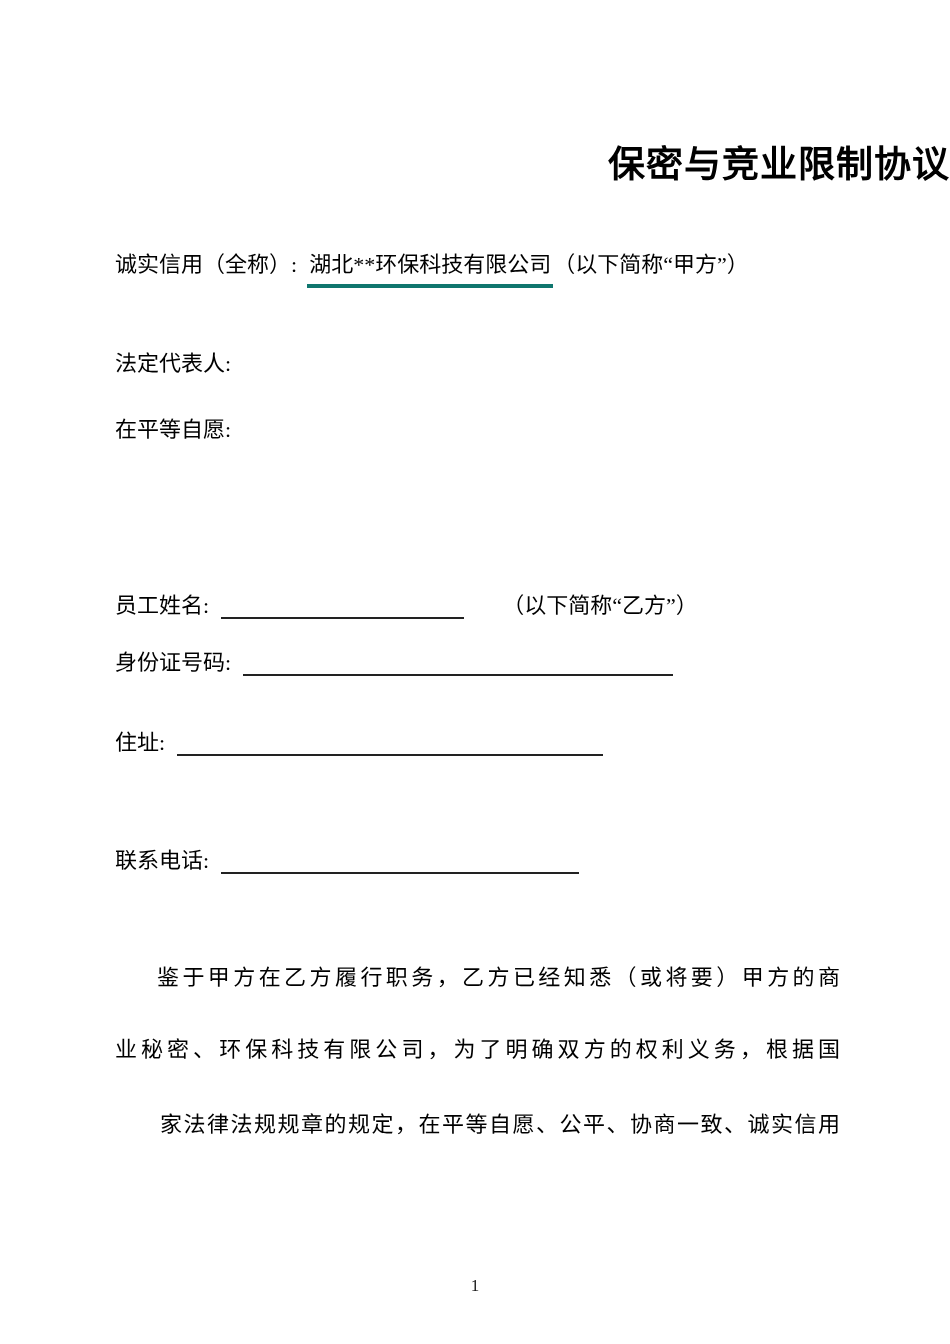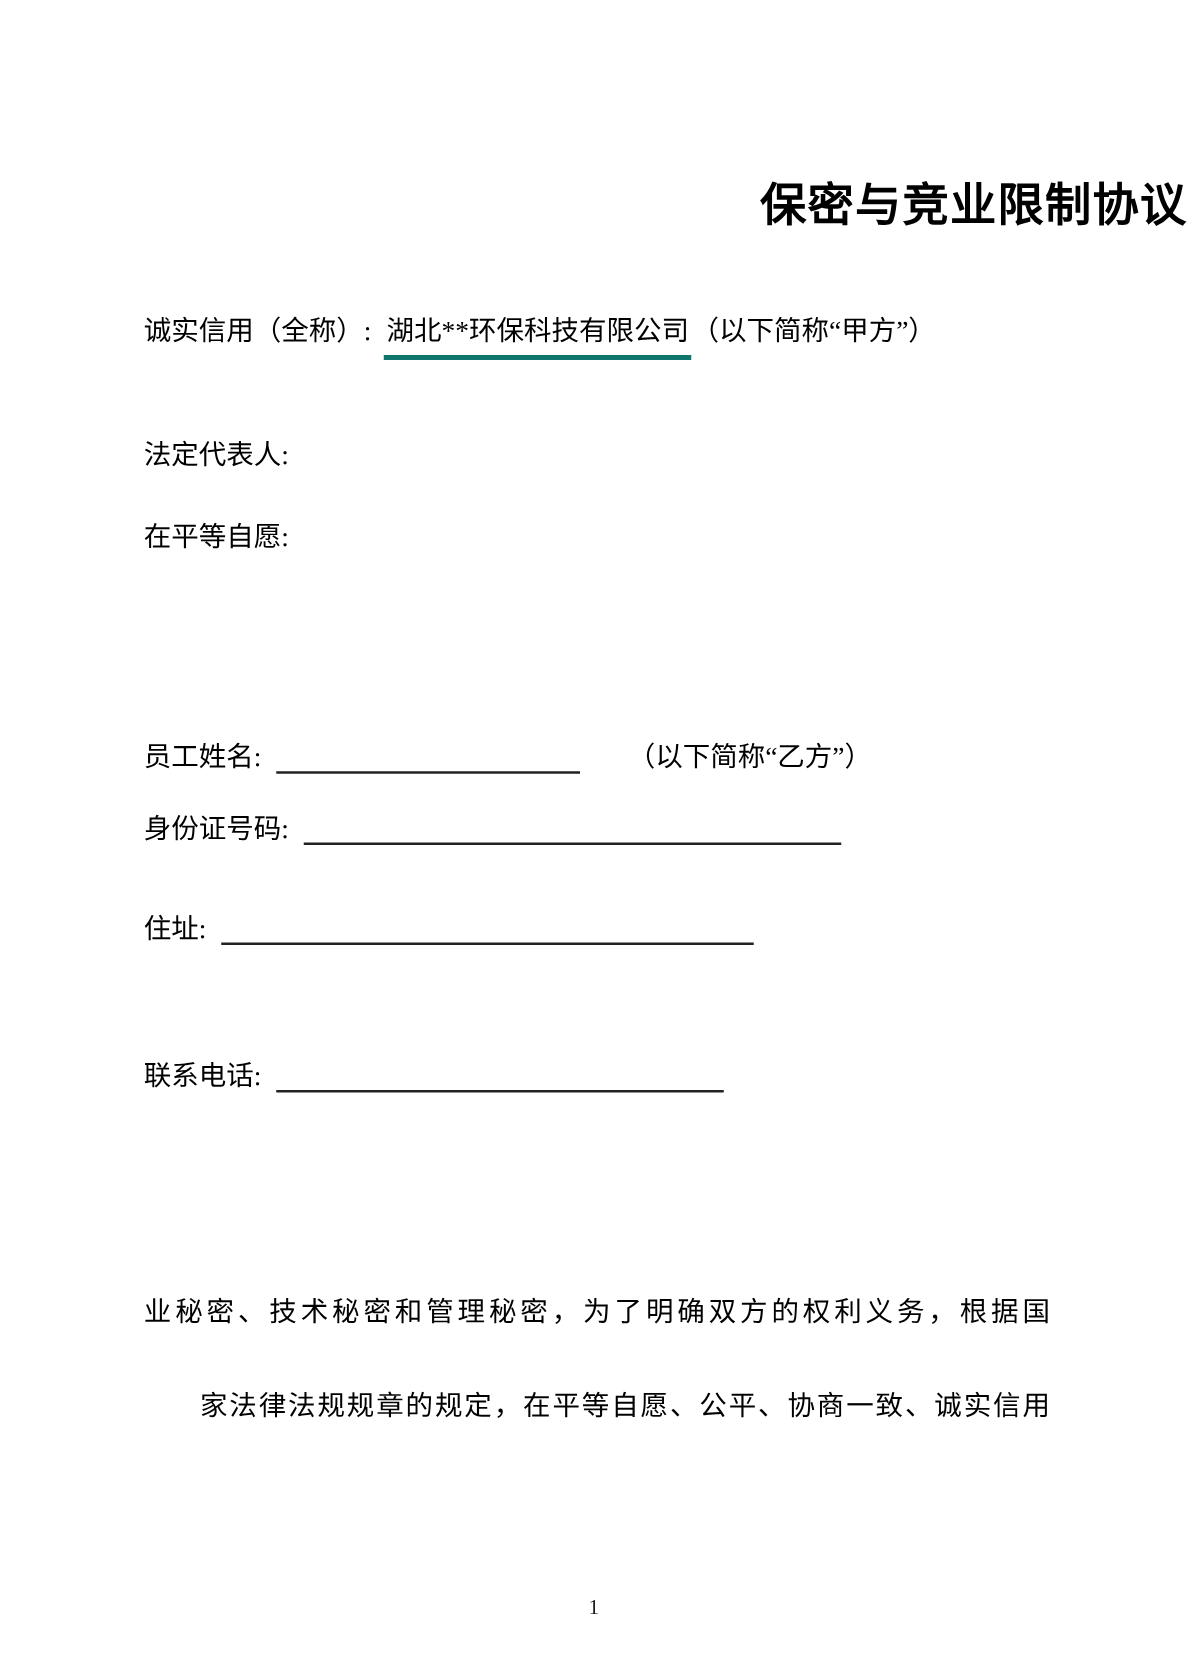--- a/index.html
+++ b/index.html
@@ -113,18 +113,19 @@
   </div>
 
   <div class="row r6">
     <span>住址:</span><span class="blank w-addr"></span>
   </div>
 
   <div class="row r7">
     <span>联系电话:</span><span class="blank w-phone"></span>
   </div>
 
-  <div class="para-line p2">业秘密、技术秘密和管理秘密，为了明确双方的权利义务，根据国</div>
+  <div class="para-line p1">鉴于甲方在乙方履行职务，乙方已经知悉（或将要）甲方的商</div>
+  <div class="para-line p2">业秘密、环保科技有限公司，为了明确双方的权利义务，根据国</div>
   <div class="para-line p3">家法律法规规章的规定，在平等自愿、公平、协商一致、诚实信用</div>
 
   <div class="page-footer">1</div>
 
 </div>
 
 </body></html>

